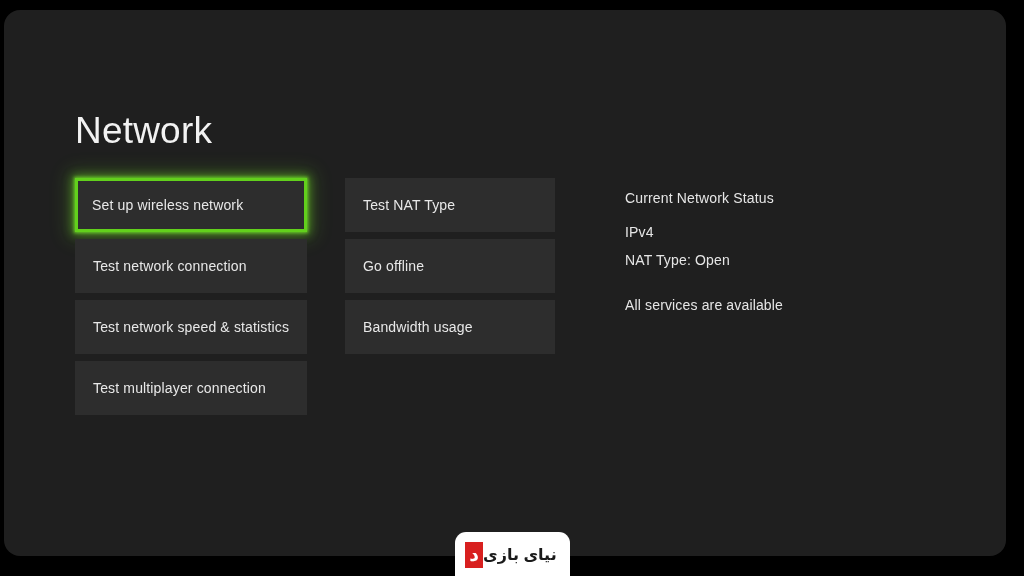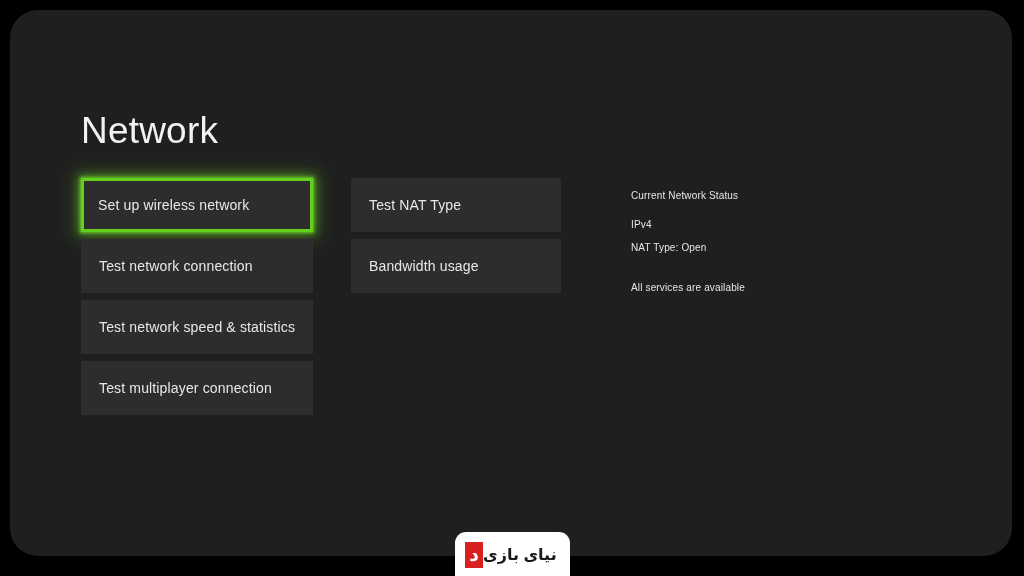--- a/index.html
+++ b/index.html
@@ -12,26 +12,26 @@
     width: 1024px;
     height: 576px;
     overflow: hidden;
     font-family: "Liberation Sans", "DejaVu Sans", sans-serif;
     -webkit-font-smoothing: antialiased;
   }
 
   
   #screen {
     position: absolute;
-    left: 10px;
+    left: 4px;
     top: 10px;
     width: 1002px;
     height: 546px;
     background: #1f1f1f;
-    border-radius: 28px;
+    border-radius: 16px;
     overflow: hidden;
   }
 
   
   #page-title {
     position: absolute;
     left: 71px;
     top: 99px;
     font-size: 37px;
     font-weight: 300;
@@ -80,21 +80,21 @@
   }
 
   
   #status-panel {
     position: absolute;
     left: 621px;
     top: 180px;
     width: 300px;
   }
   .status-line {
-    font-size: 10px;
+    font-size: 14px;
     color: #e6e6e6;
     letter-spacing: 0.15px;
     white-space: nowrap;
   }
   #status-heading { margin-bottom: 18px; }
   #status-wired-row {
     position: relative;
     display: block;
     margin-bottom: 12px;
   }
@@ -174,20 +174,23 @@
     <div class="tile">
       <span class="tile-label">Test multiplayer connection</span>
     </div>
   </div>
 
   <div id="col-mid" class="column">
     <div class="tile">
       <span class="tile-label">Test NAT Type</span>
     </div>
     <div class="tile">
+      <span class="tile-label">Go offline</span>
+    </div>
+    <div class="tile">
       <span class="tile-label">Bandwidth usage</span>
     </div>
   </div>
 
   <div id="status-panel">
     <div id="status-heading" class="status-line">Current Network Status</div>
 
 
     <div id="status-ipv4" class="status-line">IPv4</div>
     <div id="status-nat" class="status-line">NAT Type: Open</div>

